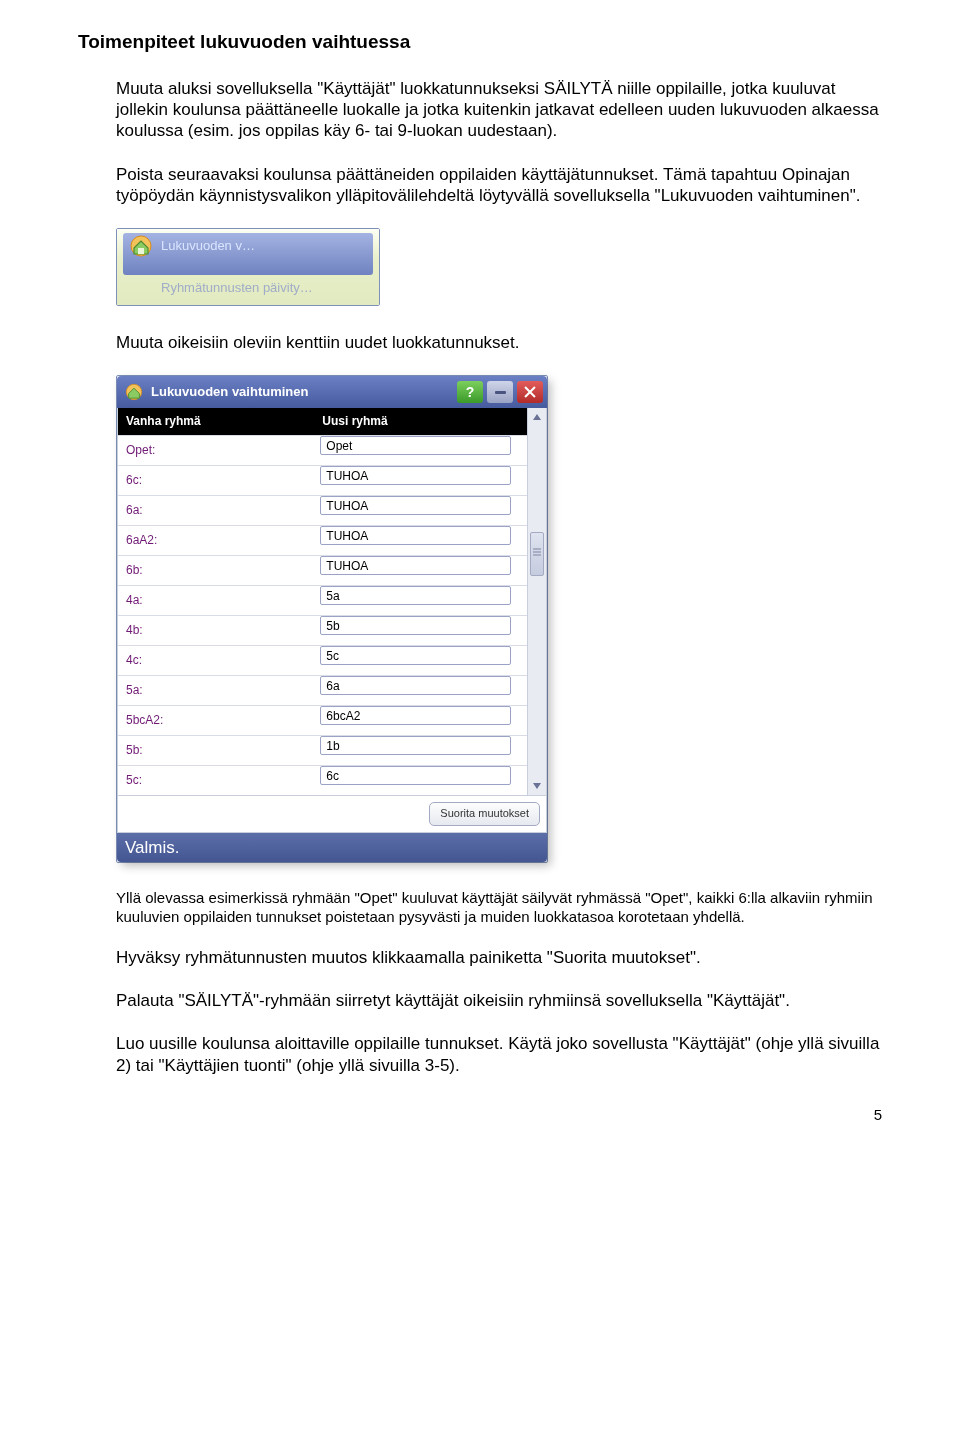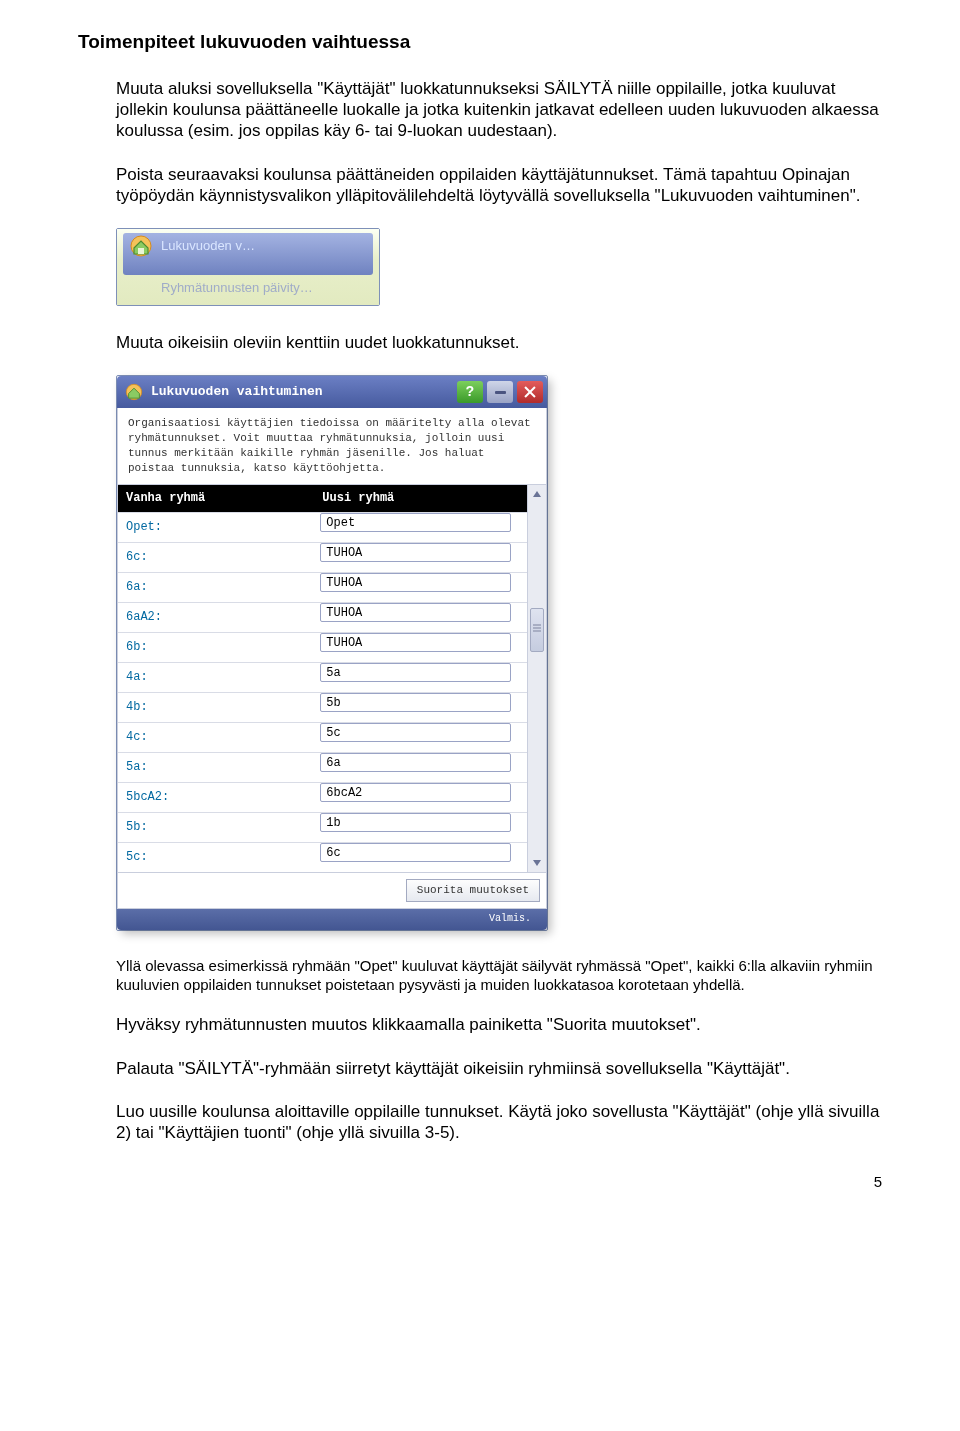--- a/index.html
+++ b/index.html
@@ -65,21 +65,20 @@
     margin-right: 6px;
   }
   .home-icon svg { display: block; }
 
   
   .dialog {
     width: 430px;
     box-shadow: 4px 4px 10px rgba(0,0,0,.25);
     border-radius: 4px;
     overflow: hidden;
-    font-family: Liberation Mono, monospace;
   }
   .titlebar {
     display: flex;
     align-items: center;
     height: 32px;
     background: linear-gradient(#6b7fc4, #465a9e);
     color: #fff;
     font-size: 13px;
     font-weight: bold;
     padding-left: 6px;
@@ -133,21 +132,21 @@
     color:#fff;
     font-weight: bold;
   }
   .grid-header > div { padding: 6px 8px; }
   .col-left { width: 48%; box-sizing: border-box; }
   .col-right { width: 52%; box-sizing: border-box; }
   .grid-row {
     display: flex;
     border-top: 1px solid #d9dce6;
   }
-  .grid-row .col-left { padding: 7px 8px; color:#0369a1; }
+  .grid-row .col-left { padding: 7px 8px; color:#701a75; }
   .grid-row .col-right { padding: 0 6px; }
   .cell-input {
     border: 1px solid #9aa3c5;
     border-radius: 2px;
     padding: 2px 5px;
     font-size: 12px;
     color: #000;
     background: #fff;
     width: calc(100% - 10px);
     box-sizing: border-box;
@@ -178,32 +177,31 @@
   .action-bar {
     display:flex;
     justify-content:flex-end;
     padding:6px;
     background:#fff;
     border:1px solid #c9cedd;
     border-top:none;
   }
   .action-btn {
     border:1px solid #a3aac1;
-    border-radius:0;
+    border-radius:5px;
     background:linear-gradient(#fdfdfd,#e6e9f0);
     padding:4px 10px;
     font-size:11px;
     color:#333;
   }
   .statusbar {
     background: linear-gradient(#5b6ea8, #435692);
     color:#fff;
-    font-size:10px;
-    padding:4px 16px;
-    text-align:right;
+    font-size:17px;
+    padding:4px 8px;
   }
 
   .smalltext { font-size: 15px; margin-bottom: 20px; }
   .footer-num {
     text-align: right;
     font-size: 15px;
     margin-top: 30px;
   }
 </style>
 </head>
@@ -251,21 +249,20 @@
       <span class="titlebar-spacer"></span>
       <span class="title-btn help">?</span>
       <span class="title-btn min">
           <span class="min-line"></span>
         </span>
       <span class="title-btn close">
           <span class="close-x"></span>
         </span>
     </div>
 
-    <div class="dialog-desc">Organisaatiosi käyttäjien tiedoissa on määritelty alla olevat ryhmätunnukset. Voit muuttaa ryhmätunnuksia, jolloin uusi tunnus merkitään kaikille ryhmän jäsenille. Jos haluat poistaa tunnuksia, katso käyttöohjetta.</div>
 
     <div class="grid-wrap">
       <div class="grid">
         <div class="grid-header">
           <div class="col-left">Vanha ryhmä</div>
           <div class="col-right">Uusi ryhmä</div>
         </div>
         <div id="rows-container">
             <div class="grid-row">
               <div class="col-left">Opet:</div>

